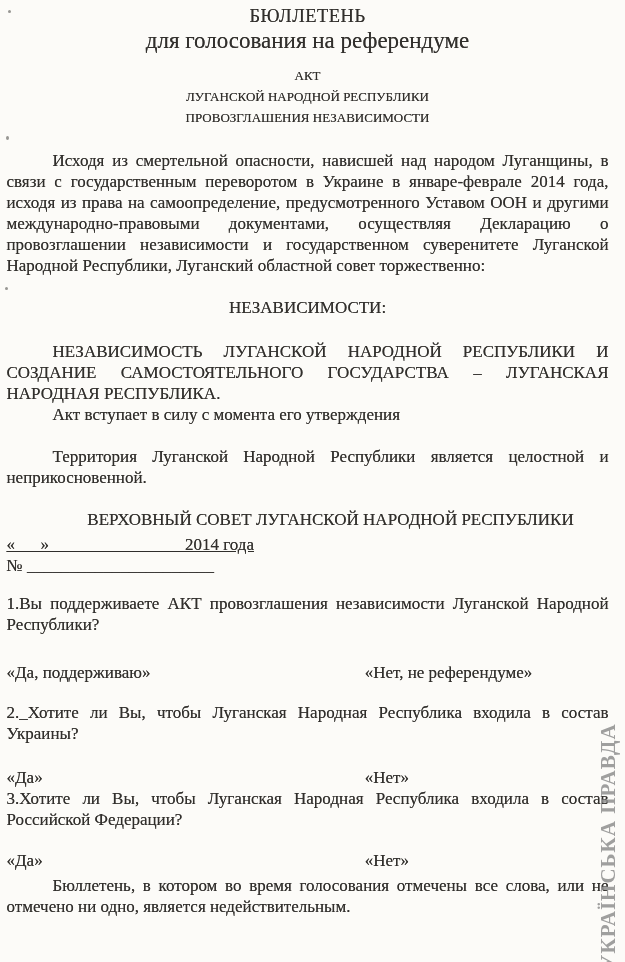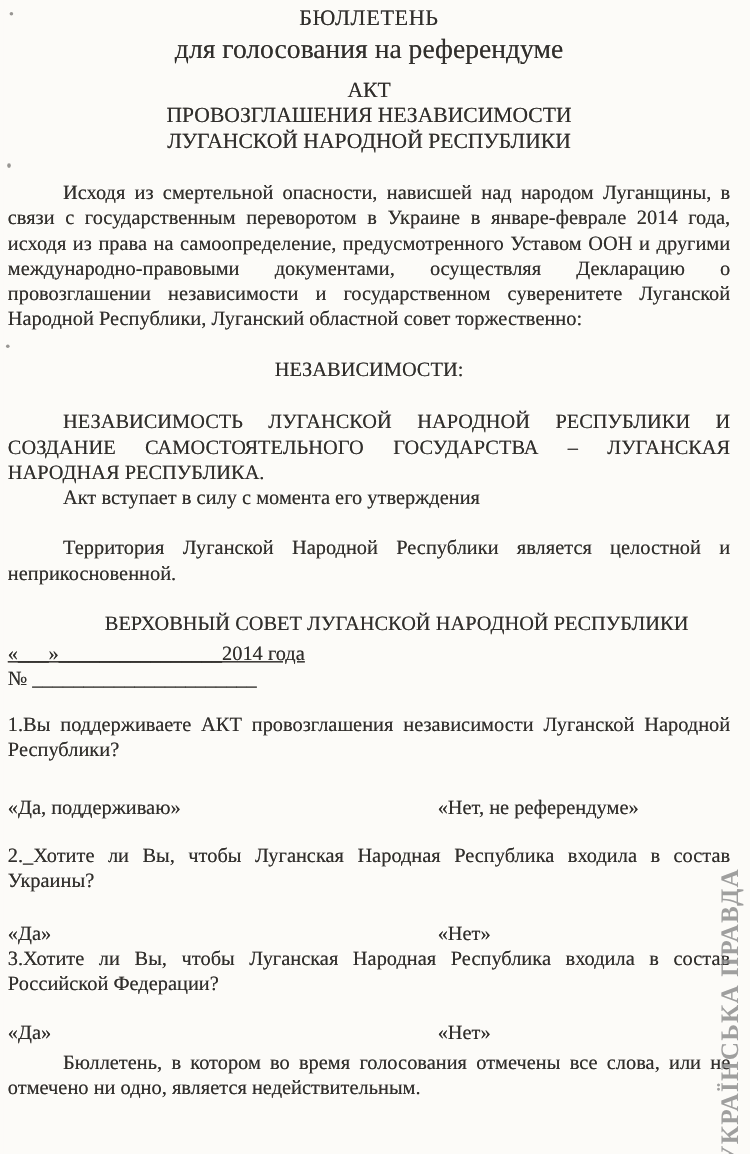--- a/index.html
+++ b/index.html
@@ -35,21 +35,21 @@
     font-size: 18.5px;
     line-height: 22px;
     letter-spacing: 0.5px;
   }
   .subtitle {
     margin-top: 3px;
     font-size: 23px;
   }
   .act-heading {
     margin-top: 14px;
-    font-size: 18px;
+    font-size: 13px;
     line-height: 21px;
   }
 
   .para { margin: 0; }
   .justify { text-align: justify; }
   .indent { text-indent: 46px; }
 
   .preamble   { margin-top: 22px; }
   .proclaims  { margin-top: 21px; }
   .proclamation { margin-top: 23px; }
@@ -106,22 +106,22 @@
   <div class="speck" style="left:3px;top:136px;width:3px;height:4px;"></div>
   <div class="speck" style="left:2px;top:287px;width:3px;height:3px;"></div>
 
   <div class="doc">
 
     <div class="center title">БЮЛЛЕТЕНЬ</div>
     <div class="center subtitle">для голосования на референдуме</div>
 
     <div class="center act-heading">
       <div>АКТ</div>
+      <div>ЛУГАНСКОЙ НАРОДНОЙ РЕСПУБЛИКИ</div>
       <div>ПРОВОЗГЛАШЕНИЯ НЕЗАВИСИМОСТИ</div>
-      <div>ЛУГАНСКОЙ НАРОДНОЙ РЕСПУБЛИКИ</div>
     </div>
 
     <p class="para justify indent preamble">Исходя из смертельной опасности, нависшей над народом Луганщины, в связи с государственным переворотом в Украине в январе-феврале 2014 года, исходя из права на самоопределение, предусмотренного Уставом ООН и другими международно-правовыми документами, осуществляя Декларацию о провозглашении независимости и государственном суверенитете Луганской Народной Республики, Луганский областной совет торжественно:</p>
 
     <div class="center proclaims">НЕЗАВИСИМОСТИ:</div>
 
     <p class="para justify indent proclamation">НЕЗАВИСИМОСТЬ ЛУГАНСКОЙ НАРОДНОЙ РЕСПУБЛИКИ И СОЗДАНИЕ САМОСТОЯТЕЛЬНОГО ГОСУДАРСТВА – ЛУГАНСКАЯ НАРОДНАЯ РЕСПУБЛИКА.</p>
 
     <p class="para indent act-force">Акт вступает в  силу с момента его утверждения</p>
 

